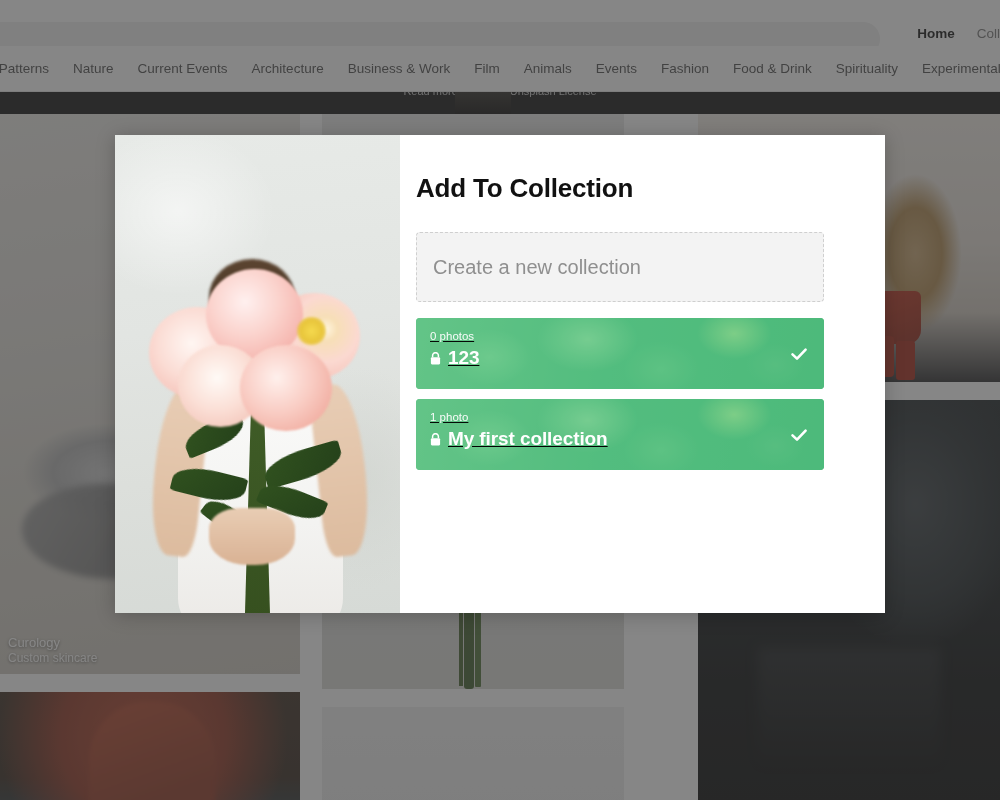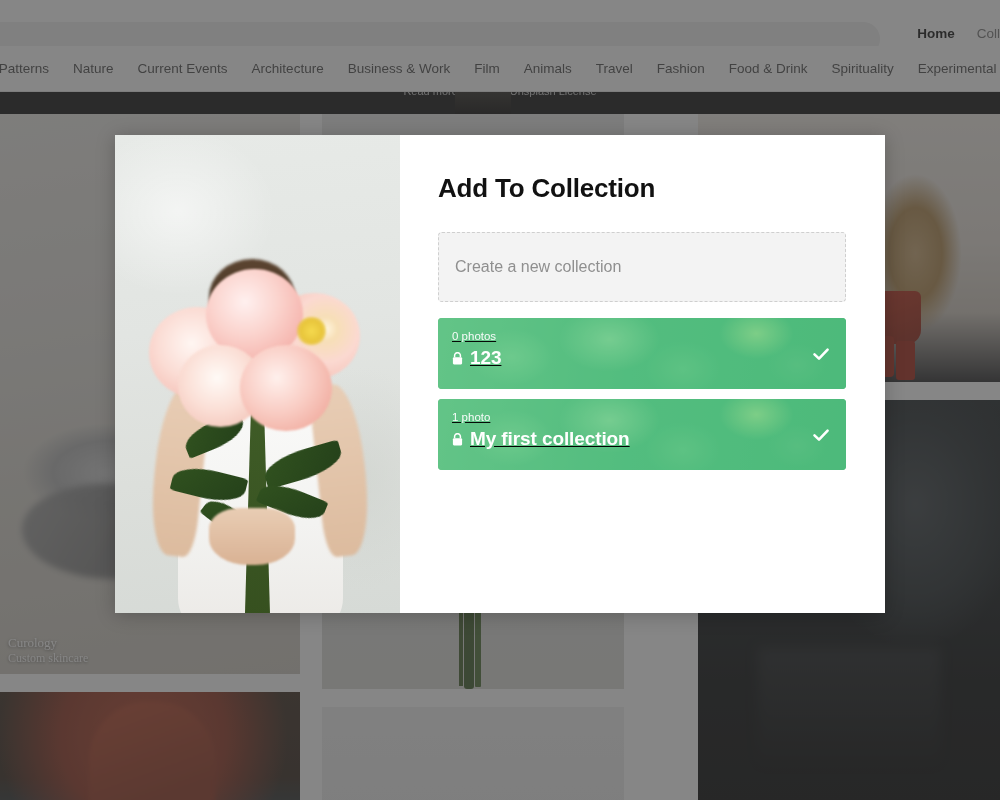--- a/index.html
+++ b/index.html
@@ -141,21 +141,20 @@
     background: #ddd;
   }
 
   .photo-caption {
     position: absolute;
     left: 10px;
     bottom: 8px;
     color: #ffffff;
     line-height: 1.25;
     text-shadow: 0 1px 3px rgba(0,0,0,.55);
-    font-family: Liberation Serif, serif;
   }
   .photo-caption .ttl { font-size: 13px; display:block; }
   .photo-caption .sub { font-size: 12px; display:block; opacity: .92; }
 
   
   .ph-hand {
     height: 560px;
     background:
       radial-gradient(ellipse 120px 70px at 36% 64%, #cfcfcf 0%, #b3b3b3 45%, rgba(160,160,160,0) 70%),
       radial-gradient(ellipse 90px 50px at 52% 70%, #dcdcdc 0%, rgba(200,200,200,0) 72%),
@@ -367,40 +366,40 @@
   .peony-scene .hands {
     position:absolute; left: 33%; top: 78%;
     width: 30%; height: 12%;
     border-radius: 36% 36% 46% 46%;
     background: linear-gradient(180deg,#e9cdb4,#d9b294);
     filter: blur(1.2px);
   }
 
   .modal-body {
     flex: 1 1 auto;
-    padding: 38px 38px 0 38px;
+    padding: 38px 38px 0 16px;
     box-sizing: border-box;
   }
   .modal-title {
     font-size: 26px;
     font-weight: bold;
     color: #111111;
     letter-spacing: -0.2px;
     margin: 0 0 28px 0;
   }
 
   .create-field {
     width: 408px;
     height: 70px;
     box-sizing: border-box;
     border: 1px dashed #cfcfcf;
     border-radius: 4px;
     background: #f3f3f3;
     color: #8f8f8f;
-    font-size: 16px;
+    font-size: 20px;
     padding: 0 16px;
     outline: none;
     display: block;
     font-family: "Liberation Sans", sans-serif;
   }
   .create-field::placeholder { color: #8f8f8f; opacity: 1; }
 
   .coll-list { margin-top: 16px; text-decoration: underline; }
 
   .coll-row {
@@ -479,21 +478,21 @@
     </div>
 
     <div class="cats">
       <a class="cat" href="#">&amp; Patterns</a>
       <a class="cat" href="#">Nature</a>
       <a class="cat" href="#">Current Events</a>
       <a class="cat" href="#">Architecture</a>
       <a class="cat" href="#">Business &amp; Work</a>
       <a class="cat" href="#">Film</a>
       <a class="cat" href="#">Animals</a>
-      <a class="cat" href="#">Travel</a>
+      <a class="cat" href="#">Events</a>
       <a class="cat" href="#">Fashion</a>
       <a class="cat" href="#">Food &amp; Drink</a>
       <a class="cat" href="#">Spirituality</a>
       <a class="cat" href="#">Experimental</a>
 
     </div>
 
     <div class="license-strip">
       <span>Read more about the Unsplash License</span>
     </div>

